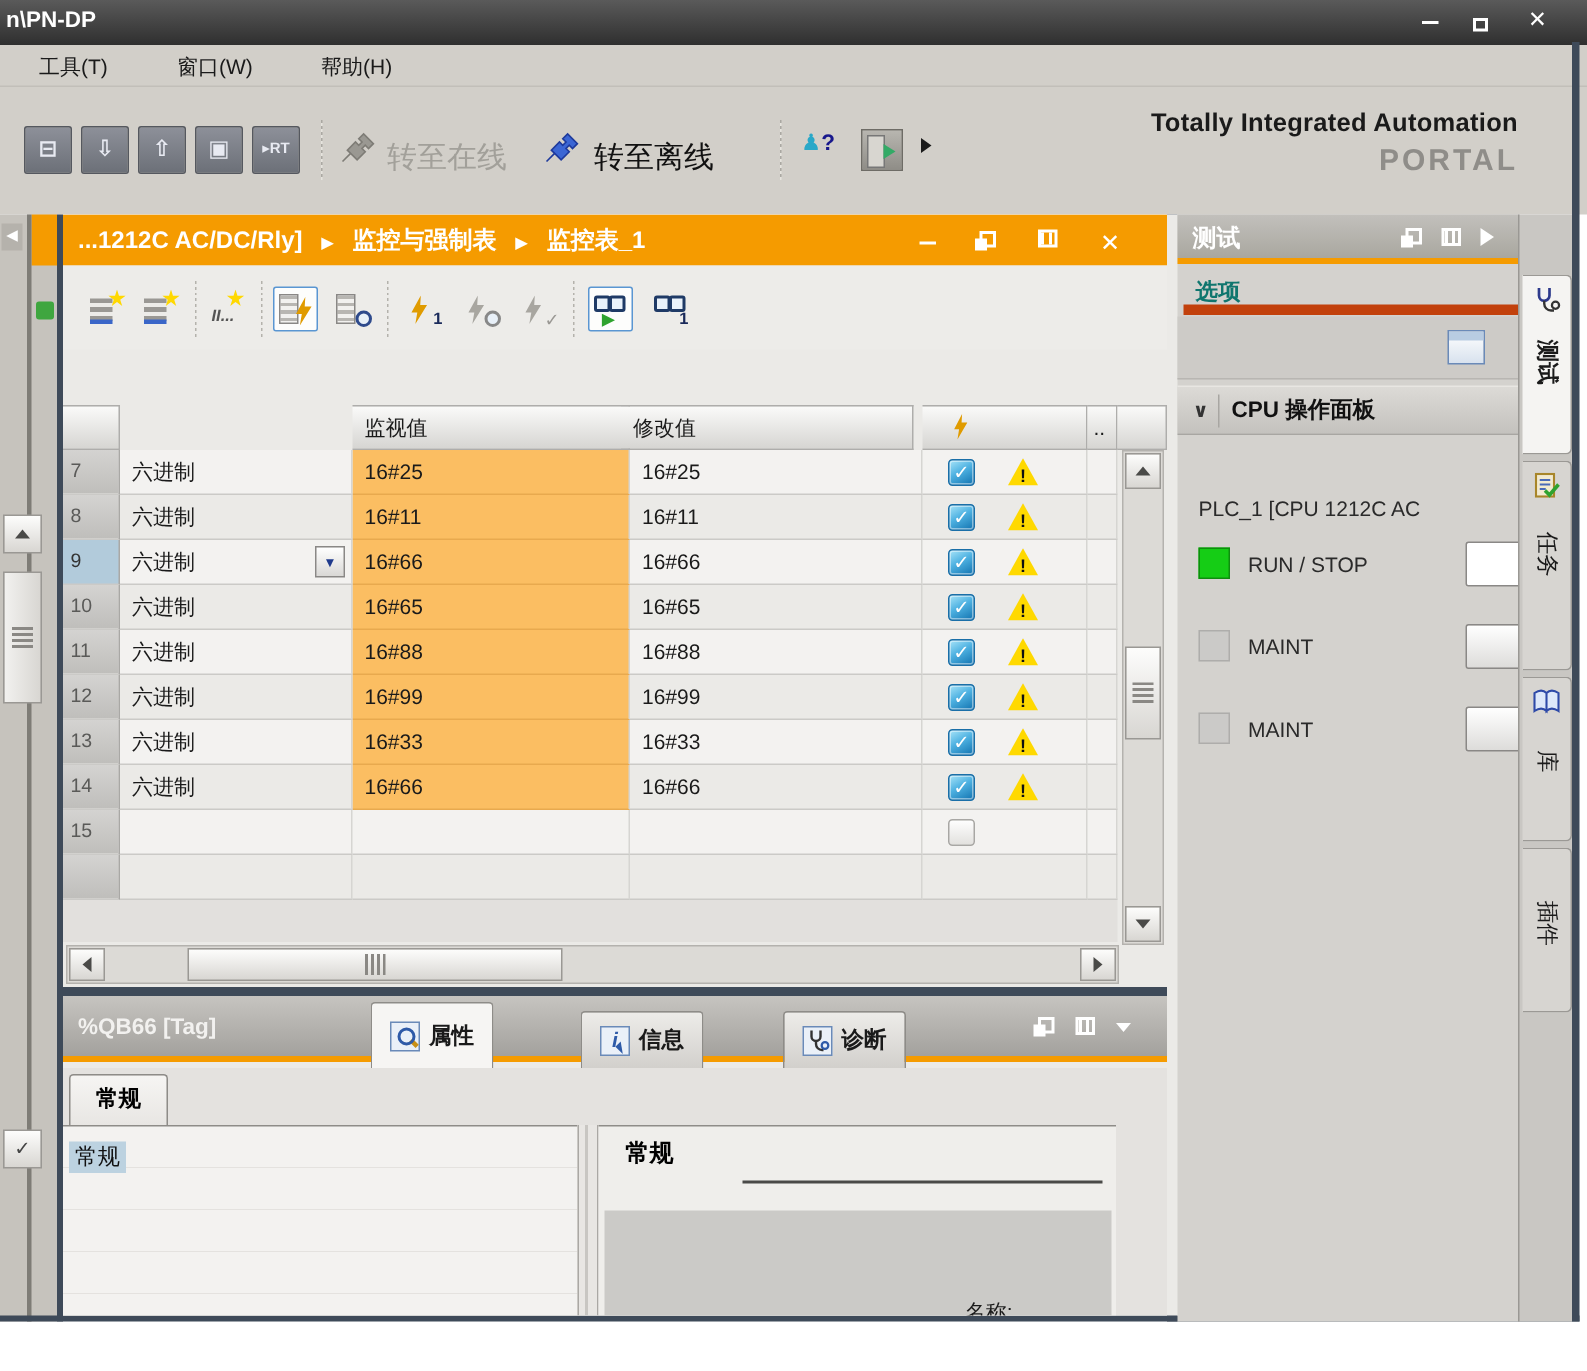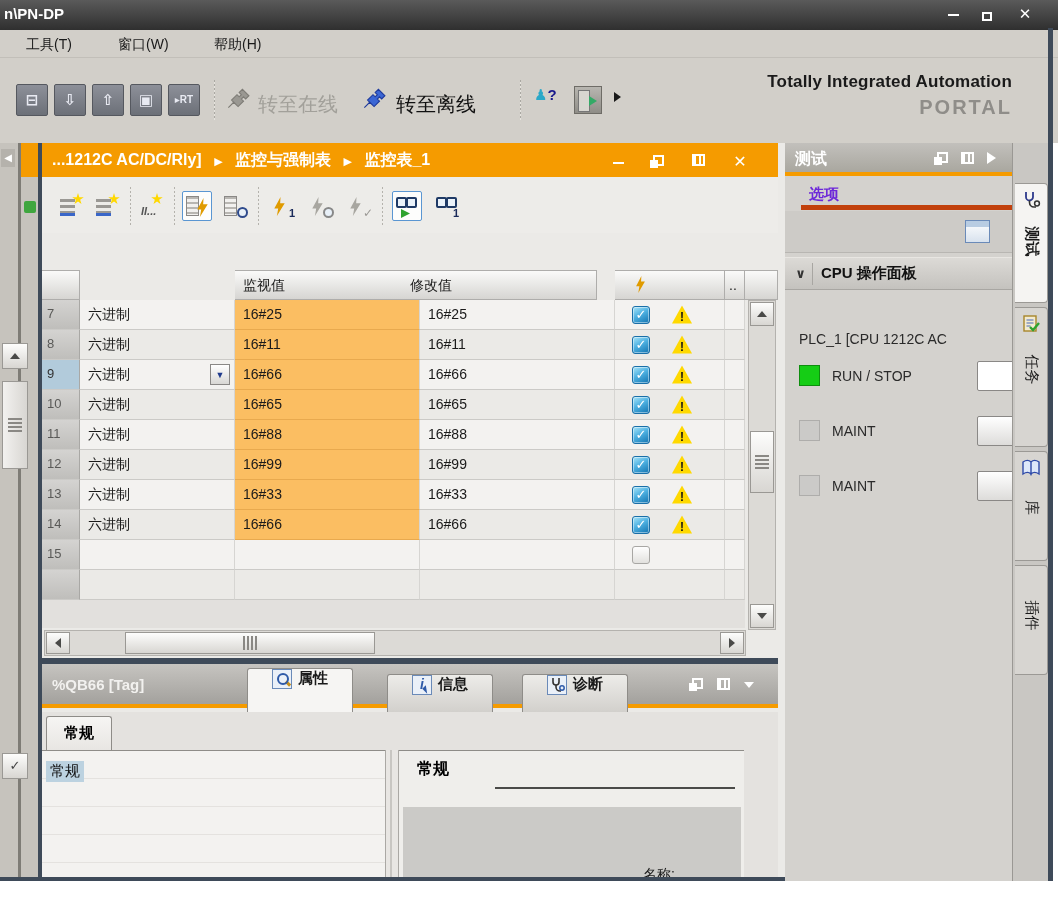--- a/index.html
+++ b/index.html
@@ -103,21 +103,21 @@
   .tri.down{border-left:5px solid transparent;border-right:5px solid transparent;border-top:6px solid #4A4A48;}
   .tri.left{border-top:5px solid transparent;border-bottom:5px solid transparent;border-right:6px solid #4A4A48;}
   .tri.right{border-top:5px solid transparent;border-bottom:5px solid transparent;border-left:6px solid #4A4A48;}
   .thumbgrip{background:repeating-linear-gradient(to bottom,#8A8884 0 2px,transparent 2px 4px);width:14px;height:14px;}
   .thumbgrip.h{background:repeating-linear-gradient(to right,#8A8884 0 2px,transparent 2px 4px);width:14px;height:14px;}
 
   
   .insp-sep{position:absolute;left:0;top:515px;width:736px;height:6px;background:#3E4A59;}
   .insp-head{position:absolute;left:0;top:521px;width:736px;height:44px;background:linear-gradient(#C6C4C0,#A3A19D);border-bottom:4px solid #F59B00;}
   .insp-tag{position:absolute;left:10px;top:12px;font-size:15px;font-weight:bold;color:#F2F1EF;}
-  .insp-tab{position:absolute;top:10px;height:38px;background:linear-gradient(#EDECE9,#D2D0CC);border:1px solid #8E8C88;border-bottom:none;border-radius:3px 3px 0 0;font-size:15px;font-weight:bold;color:#1A1A1A;display:flex;gap:6px;padding:0 24px;}
+  .insp-tab{position:absolute;top:10px;height:38px;background:linear-gradient(#EDECE9,#D2D0CC);border:1px solid #8E8C88;border-bottom:none;border-radius:3px 3px 0 0;font-size:15px;font-weight:bold;color:#1A1A1A;display:flex;align-items:center;gap:6px;padding:0 12px;}
   .insp-tab.active{top:4px;height:44px;background:#F6F5F3;z-index:3;}
   .ticon{width:20px;height:20px;position:relative;background:#EAF0F8;border:1px solid #6A8AB8;}
   .mag:after{content:"";position:absolute;left:4px;top:3px;width:8px;height:8px;border:2px solid #2E5AA8;border-radius:50%;}
   .mag:before{content:"";position:absolute;left:12px;top:12px;width:6px;height:3px;background:#C89018;transform:rotate(45deg);}
   .info-i:after{content:"i";position:absolute;left:0;right:0;top:0;text-align:center;font-size:14px;font-weight:bold;font-style:italic;color:#2E5AA8;}
   .info-i:before{content:"";position:absolute;right:1px;bottom:2px;width:0;height:0;border-top:5px solid transparent;border-left:7px solid #2E5AA8;transform:rotate(45deg);}
   .insp-icons{position:absolute;right:24px;top:14px;display:flex;gap:14px;}
   .insp-body{position:absolute;left:0;top:569px;width:736px;height:165px;background:#E4E2DF;}
   .foldtab{position:absolute;left:4px;top:4px;width:66px;height:34px;background:linear-gradient(#F6F5F3,#E8E6E3);border:1px solid #8E8C88;border-bottom:none;border-radius:3px 3px 0 0;font-size:15px;font-weight:bold;text-align:center;line-height:32px;z-index:2;}
   .navlist{position:absolute;left:0px;top:38px;width:343px;height:127px;background:#F3F2F0;border-top:1px solid #8E8C88;background-image:repeating-linear-gradient(to bottom,transparent 0 27px,#E4E2DF 27px 28px);}
@@ -132,21 +132,21 @@
 
   
   .testpanel{left:785px;top:143px;width:227px;height:738px;background:#D4D2CE;}
   .tp-head{position:absolute;left:0;top:0;width:227px;height:33px;background:linear-gradient(#C2C0BC,#A9A79F);border-bottom:4px solid #F59B00;}
   .tp-title{position:absolute;left:10px;top:6px;color:#FFF;font-size:16px;font-weight:bold;}
   .tp-icons{position:absolute;right:16px;top:9px;display:flex;gap:13px;}
   .wfloat{width:11px;height:11px;border:2px solid #FFF;position:relative;background:transparent;}
   .wfloat:before{content:"";position:absolute;left:-5px;top:3px;width:8px;height:8px;background:#FFF;}
   .wcols{width:13px;height:12px;border:2px solid #FFF;background:repeating-linear-gradient(90deg,#FFF 0 2px,transparent 2px 5px);}
   .wtrir{width:0;height:0;border-left:9px solid #FFF;border-top:6px solid transparent;border-bottom:6px solid transparent;}
-  .tp-opts{position:absolute;left:16px;top:37px;width:227px;height:30px;font-size:15px;font-weight:bold;color:#6d28d9;padding:5px 0 0 8px;border-bottom:5px solid #c2410c;}
+  .tp-opts{position:absolute;left:4px;top:37px;width:227px;height:30px;font-size:15px;font-weight:bold;color:#0f766e;padding:5px 0 0 8px;border-bottom:7px solid #c2410c;}
   .tp-toolrow{position:absolute;left:0;top:68px;width:227px;height:42px;background:#CDCBC7;border-bottom:1px solid #B8B6B2;}
   .tp-winbtn{position:absolute;right:22px;top:9px;width:25px;height:23px;border:1px solid #6A8AB8;background:linear-gradient(#FFF,#D8E2EE);}
   .tp-winbtn:before{content:"";position:absolute;left:0;top:0;width:100%;height:6px;background:#B8CCE2;}
   .tp-section{position:absolute;left:0;top:114px;width:227px;height:33px;background:linear-gradient(#DCDAD6,#C4C2BE);border-top:1px solid #E8E6E2;border-bottom:1px solid #A8A6A2;}
   .tp-chev{position:absolute;left:4px;top:5px;width:24px;height:22px;border-right:1px solid #A8A6A2;color:#333;font-size:13px;font-weight:bold;text-align:center;line-height:22px;}
   .tp-sectitle{position:absolute;left:36px;top:6px;font-size:15px;font-weight:bold;color:#111;}
   .tp-plc{position:absolute;left:14px;top:188px;font-size:14px;color:#2A2A2A;white-space:nowrap;}
   .ledrow{position:absolute;left:14px;width:213px;height:32px;}
   .led{position:absolute;left:0;top:0;width:21px;height:21px;border:1px solid #AEADAB;}
   .led.green{background:#15CD15;border-color:#0E8E0E;}
@@ -287,21 +287,21 @@
       <div class="wtb" style="left:390px;">
           <div class="glasses"></div>
           <div class="sub1">1</div>
         </div>
     </div>
 
     <div class="thead" style="left:0;width:38px;"></div>
     <div class="thead" style="left:193px;width:185px;">
         <span>监视值</span>
       </div>
-    <div class="thead" style="left:360px;width:195px;">
+    <div class="thead" style="left:372px;width:195px;">
         <span>修改值</span>
       </div>
     <div class="thead" style="left:573px;width:110px;">
         <div class="bolt" style="margin:5px 0 0 20px;width:11px;height:17px;"></div>
       </div>
     <div class="thead" style="left:683px;width:20px;">
         <span style="padding-left:4px;">..</span>
       </div>
     <div class="thead" style="left:703px;width:33px;"></div>
 

